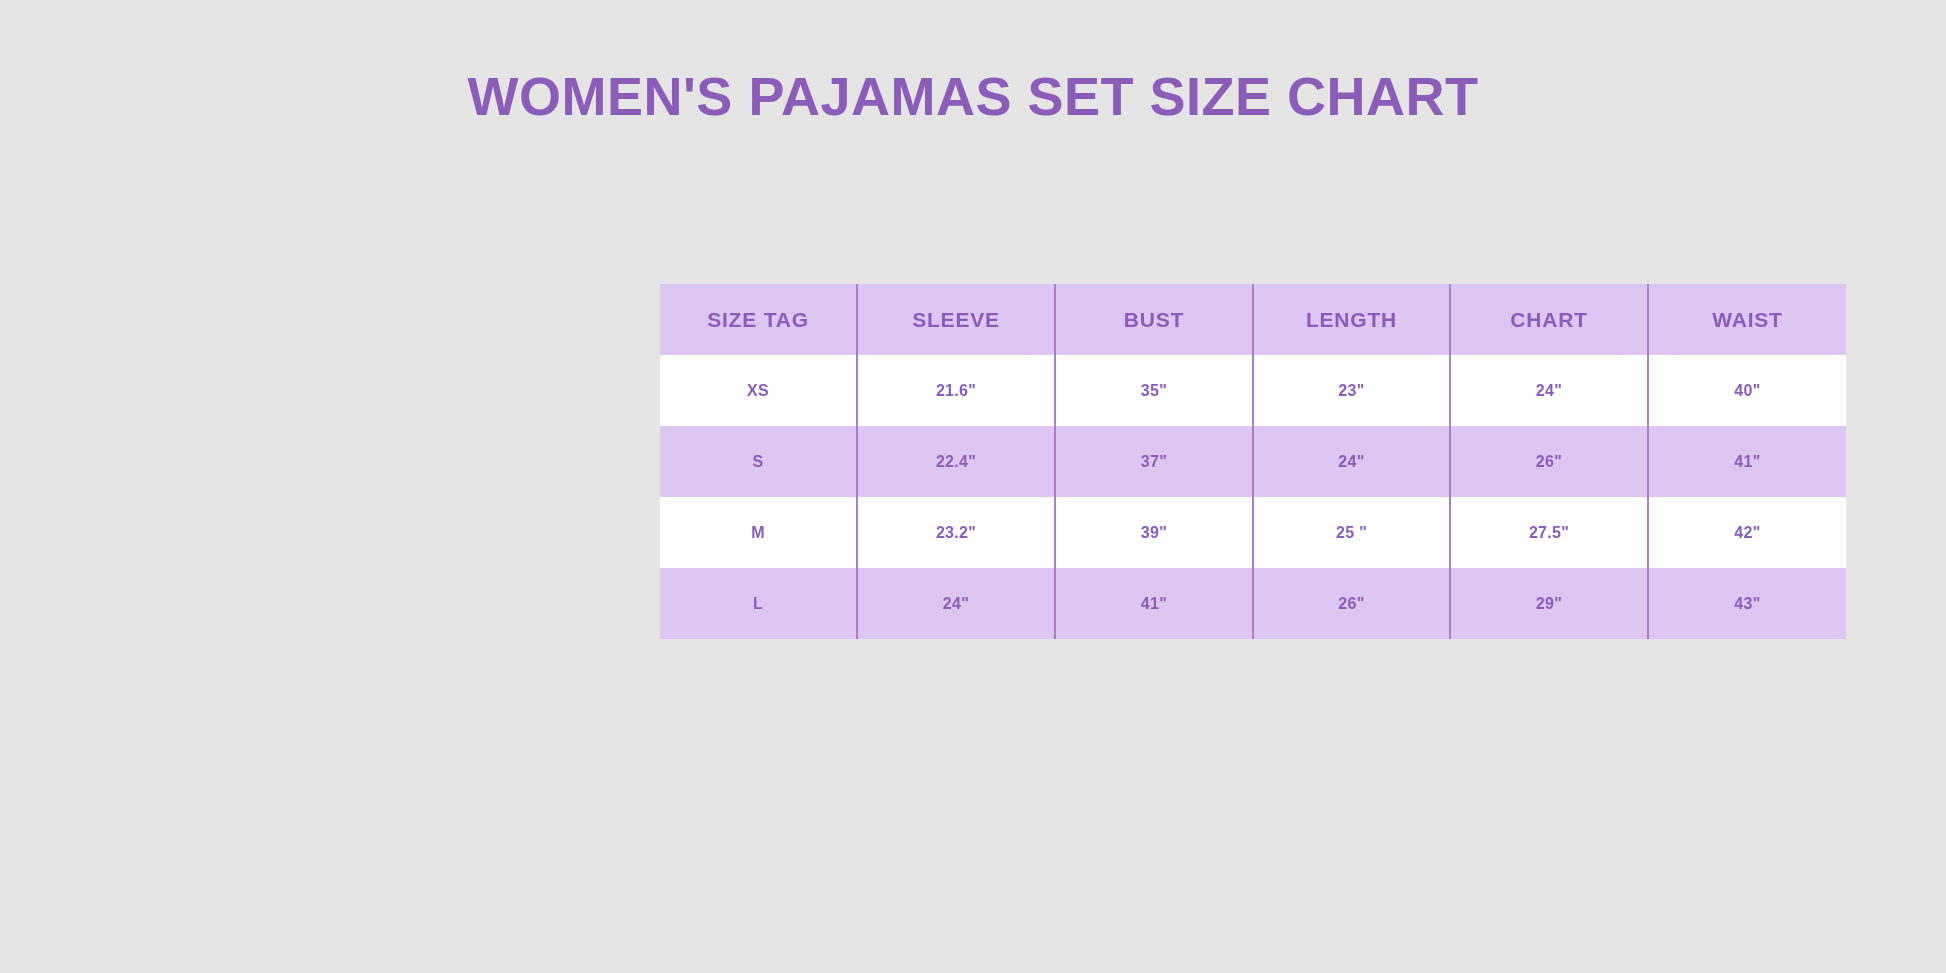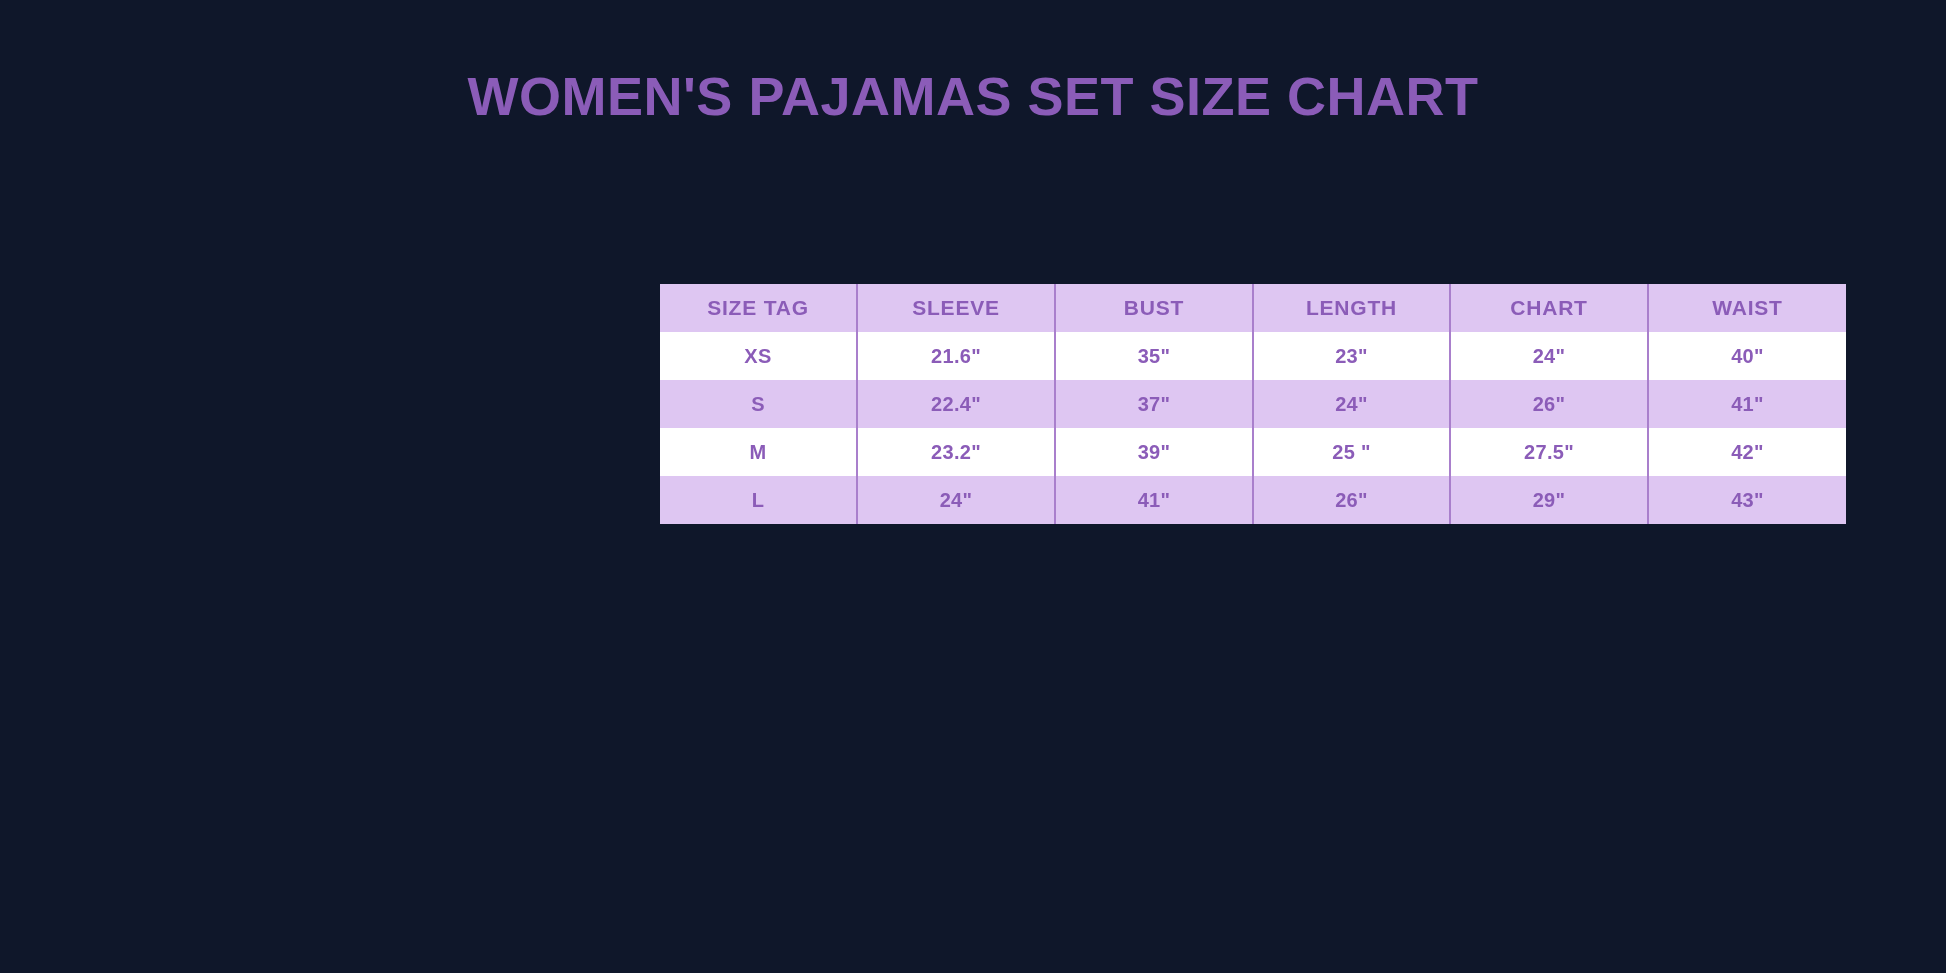--- a/index.html
+++ b/index.html
@@ -12,21 +12,21 @@
     height: 973px;
     background: #FFFFFF;
     font-family: "Liberation Sans", sans-serif;
     overflow: hidden;
     position: relative;
   }
 
   .page {
     position: absolute;
     inset: 0;
-    background: #0f172a;
+    background: #e5e5e5;
   }
 
   
   .chart-title {
     position: absolute;
     left: 0;
     right: 0;
     top: 63px;
     text-align: center;
     font-size: 54px;
@@ -53,42 +53,42 @@
 
   table.size-table col.c-size   { width: 197px; }
   table.size-table col.c-sleeve { width: 198px; }
   table.size-table col.c-bust   { width: 198px; }
   table.size-table col.c-length { width: 197px; }
   table.size-table col.c-waist  { width: 198px; }
   table.size-table col.c-height { width: 198px; }
 
   table.size-table th,
   table.size-table td {
-    height: 48px;
+    height: 71px;
     padding: 0;
     text-align: center;
     vertical-align: middle;
     color: #8B5CB8;
     font-weight: 700;
     border-right: 2px solid #A97FCC;
     white-space: pre;
   }
 
   table.size-table th:last-child,
   table.size-table td:last-child {
     border-right: none;
   }
 
   table.size-table th {
     font-size: 21px;
     letter-spacing: 0.8px;
   }
 
   table.size-table td {
-    font-size: 20px;
+    font-size: 16px;
     letter-spacing: 0.3px;
   }
 
   tr.head-row th { background: #DEC6F2; }
   tr.row-odd  td { background: #FFFFFF; }
   tr.row-even td { background: #DEC6F2; }
 </style>
 </head>
 <body>
 

